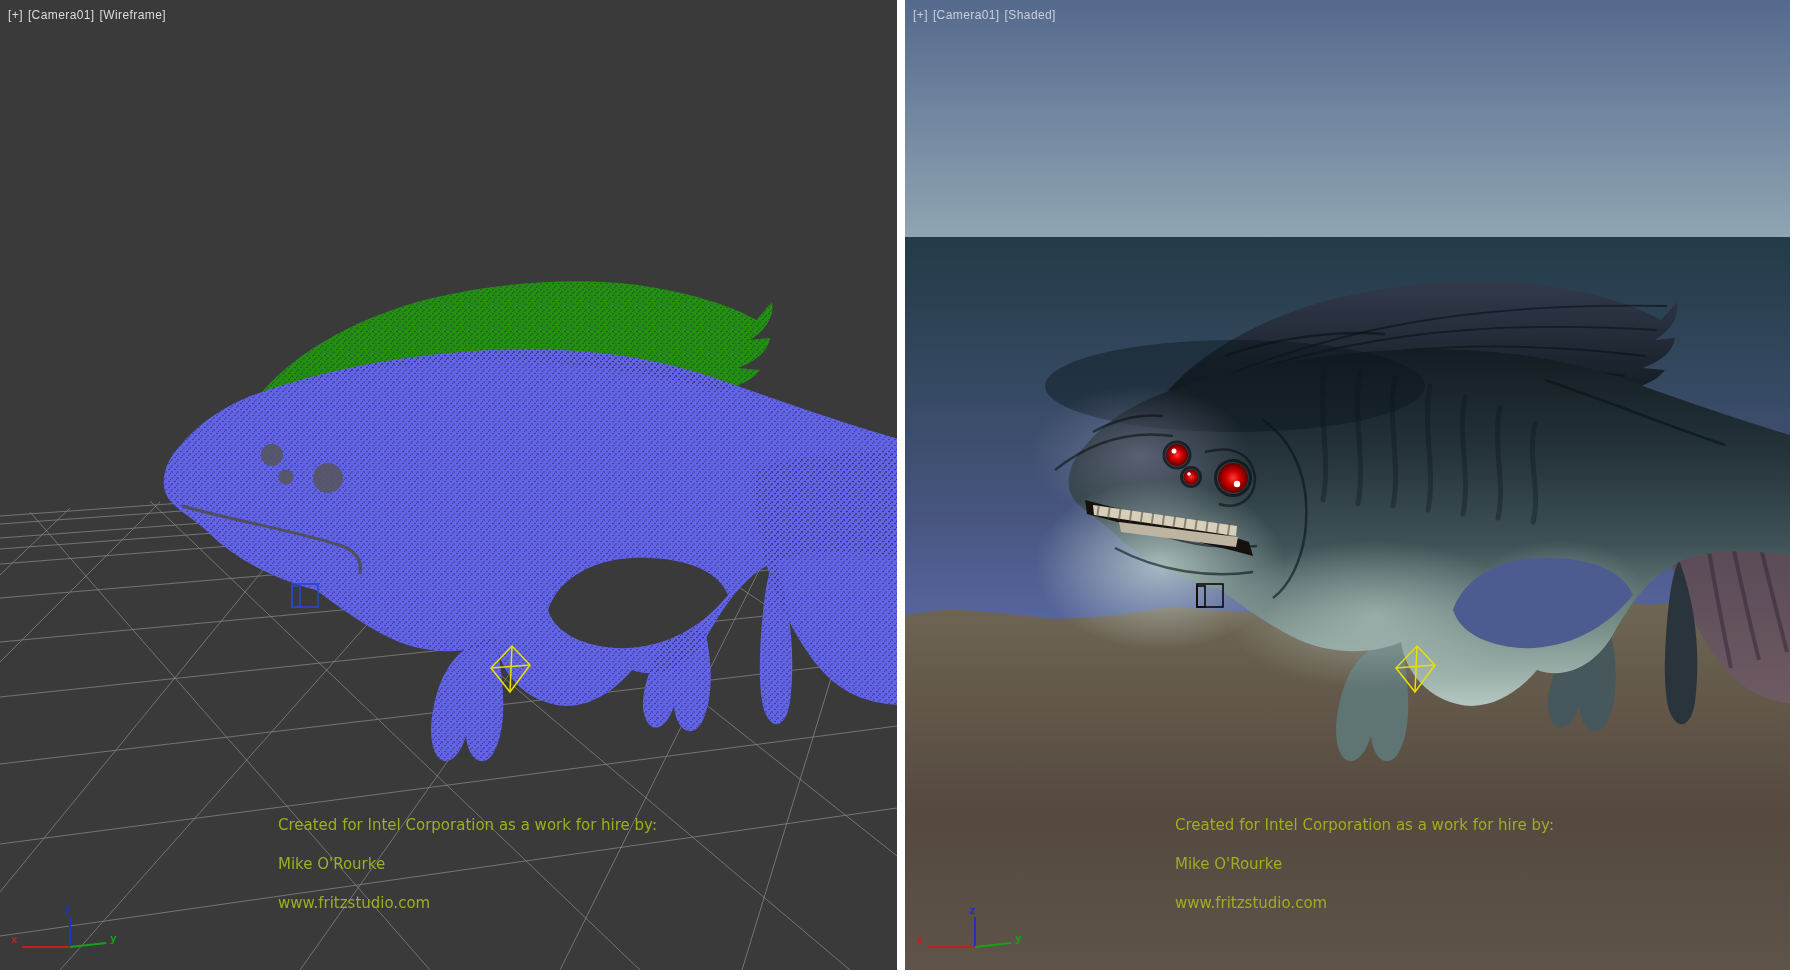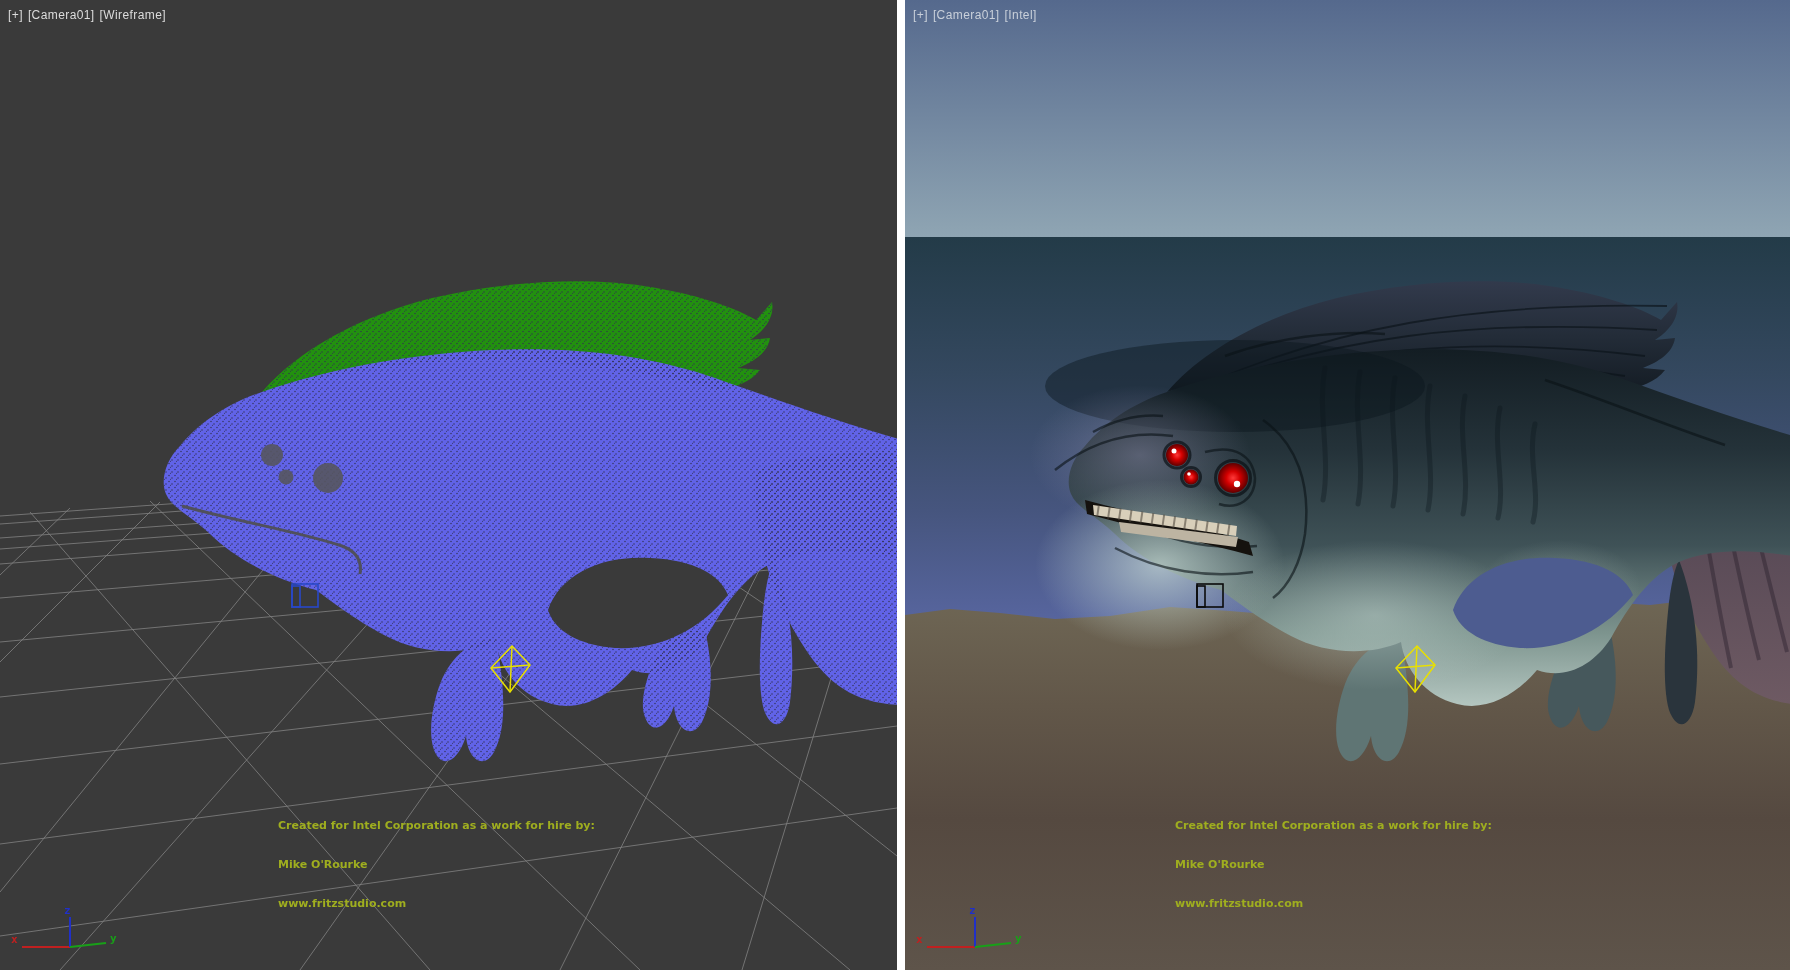--- a/index.html
+++ b/index.html
@@ -13,21 +13,21 @@
   .scene{position:absolute;left:0;top:0;display:block;}
   .vp-label{
     position:absolute;top:8px;left:8px;display:flex;gap:5px;
     font-size:12px;letter-spacing:.4px;user-select:none;
   }
   .vp-left  .vp-label{color:var(--c-label-left,#dcdcdc);}
   .vp-right .vp-label{color:var(--c-label-right,#c9d0da);}
   .vp-label span{cursor:pointer;white-space:pre;}
   .watermark{
     position:absolute;top:793px;
-    font-family:"DejaVu Sans", sans-serif;font-size:11px;font-weight:700;
+    font-family:"DejaVu Sans", sans-serif;font-size:15px;font-weight:400;
     line-height:13px;color:var(--c-watermark,#9fae1f);white-space:pre;
   }
   .vp-left  .watermark{left:278px;}
   .vp-right .watermark{left:270px;}
   .tripod{position:absolute;left:0;top:903px;width:130px;height:62px;}
   .tripod line{stroke-width:2;}
   .tripod text{font-size:11px;font-weight:700;font-family:"DejaVu Sans Mono",monospace;}
   .ax-x{stroke:var(--c-axis-x,#c02020);} .ax-x-t{fill:var(--c-axis-x,#c02020);}
   .ax-y{stroke:var(--c-axis-y,#18a018);} .ax-y-t{fill:var(--c-axis-y,#18a018);}
   .ax-z{stroke:var(--c-axis-z,#2030c8);} .ax-z-t{fill:var(--c-axis-z,#2030c8);}
@@ -269,21 +269,21 @@
           <circle cx="328" cy="478" r="17.5" fill="none" stroke="#0a1014" stroke-width="3" opacity=".7"></circle>
         </g>
       </g>
       <use href="#g-helper" class="helper-right"></use>
       <use href="#g-diamond" class="bone"></use>
     </svg>
 
     <div class="vp-label">
       <span>[+]</span>
       <span>[Camera01]</span>
-      <span>[Intel]</span>
+      <span>[Shaded]</span>
     </div>
 
     <div class="watermark">
       <div>Created for Intel Corporation as a work for hire by:</div>
       <div>Mike O'Rourke</div>
       <div>www.fritzstudio.com</div>
     </div>
 
     <svg class="tripod" viewBox="0 0 130 62">
       <line class="ax-x" x1="70" y1="44" x2="22" y2="44"></line>

